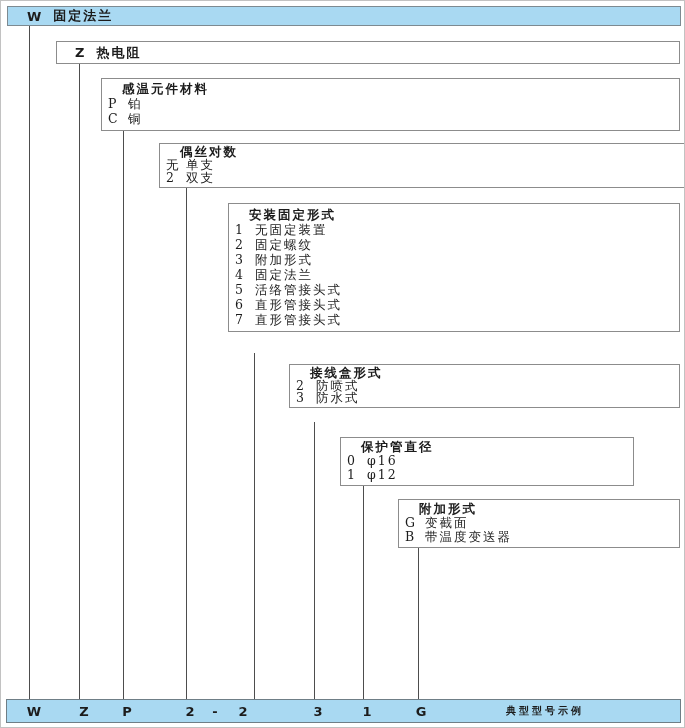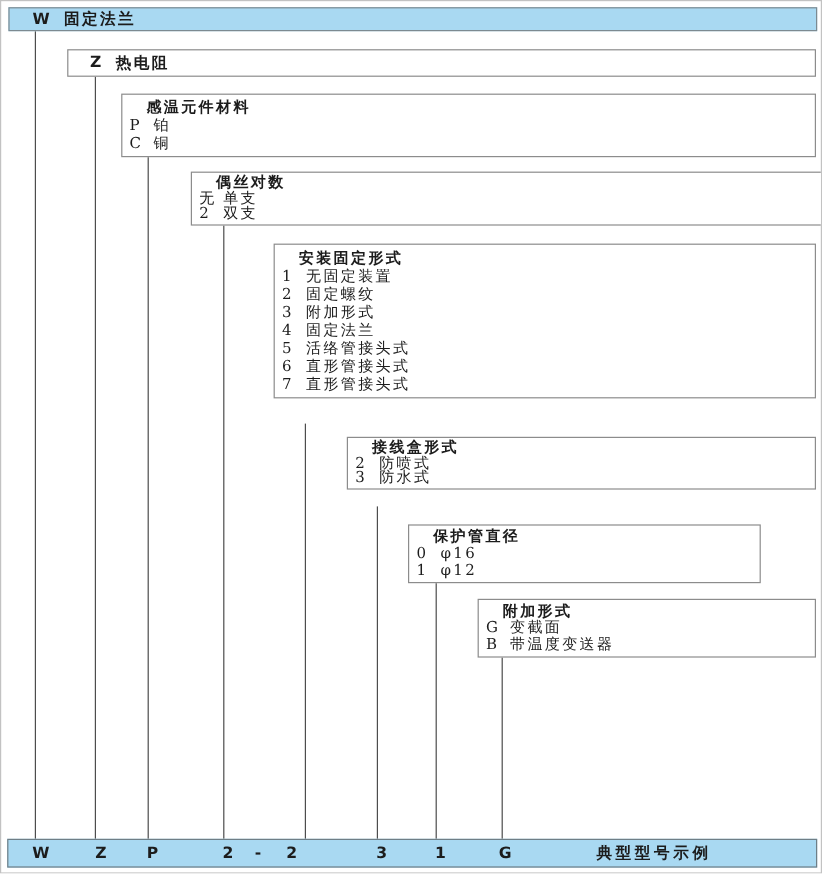--- a/index.html
+++ b/index.html
@@ -67,21 +67,21 @@
   }
   .bchar{
     position:absolute;top:0;height:100%;
     display:flex;align-items:center;justify-content:center;
     width:20px;font-size:13px;
   }
   .blabel{
     position:absolute;top:0;height:100%;
     display:flex;align-items:center;justify-content:center;
     font-family:"DejaVu Sans","Liberation Sans",sans-serif;
-    font-weight:bold;font-size:13px;letter-spacing:3px;
+    font-weight:bold;font-size:10px;letter-spacing:3px;
   }
 </style>
 </head>
 <body>
 
 <div id="stage">
 
   <div class="vline" style="left:28px;top:25px;height:673px"></div>
   <div class="vline" style="left:78px;top:62px;height:636px"></div>
   <div class="vline" style="left:122px;top:129px;height:569px"></div>

